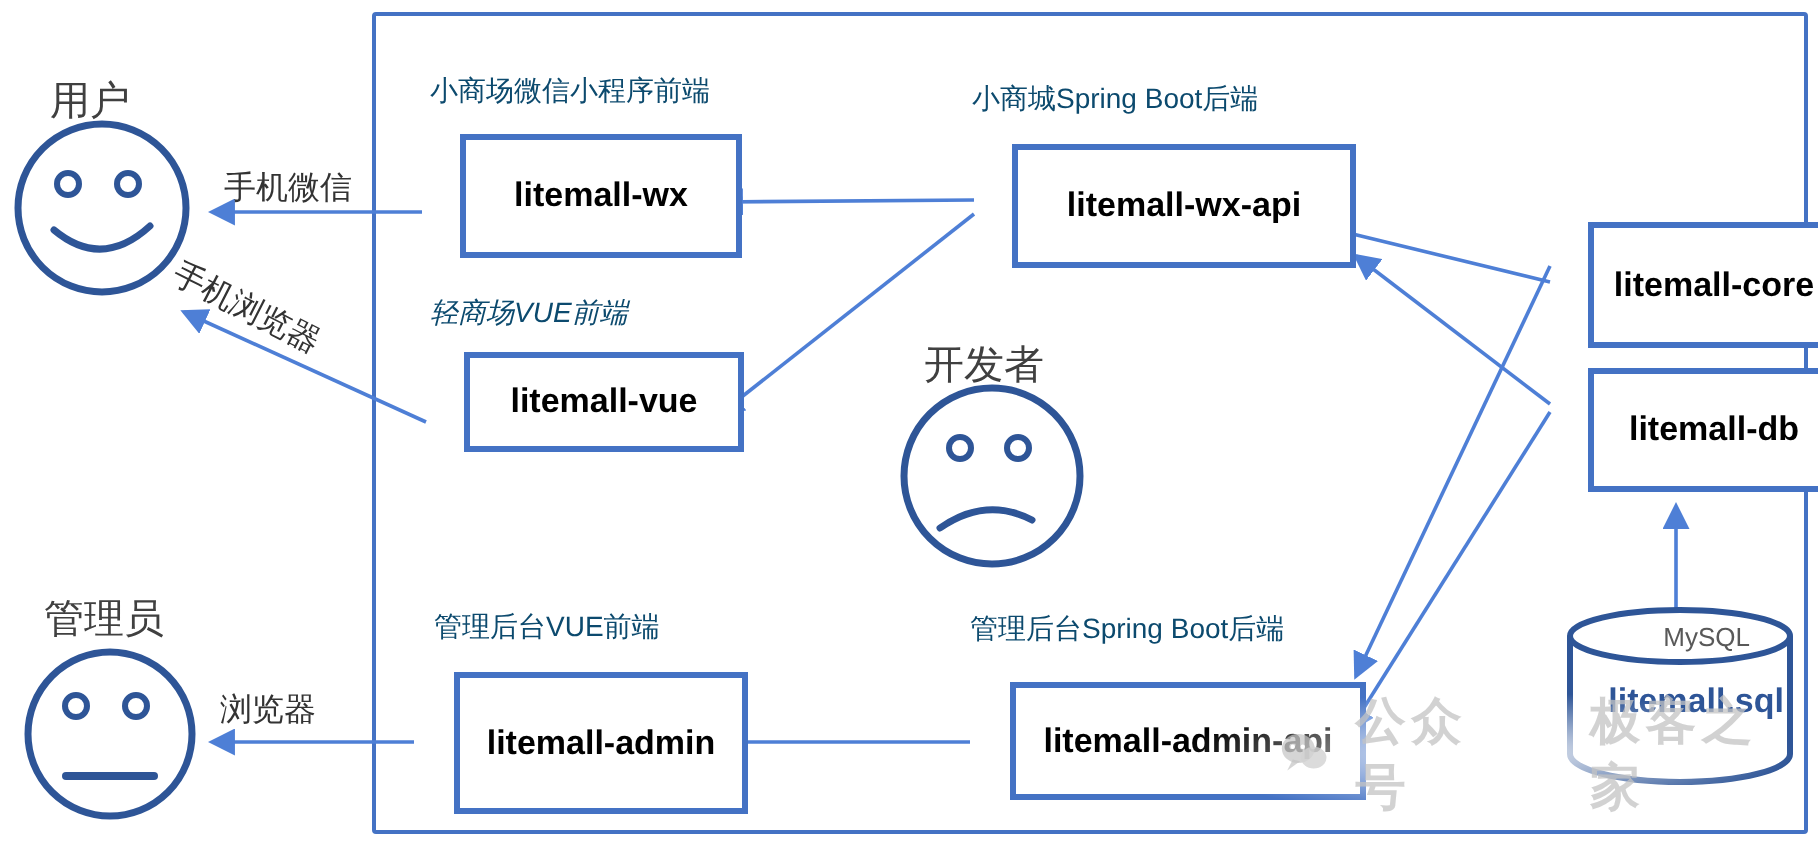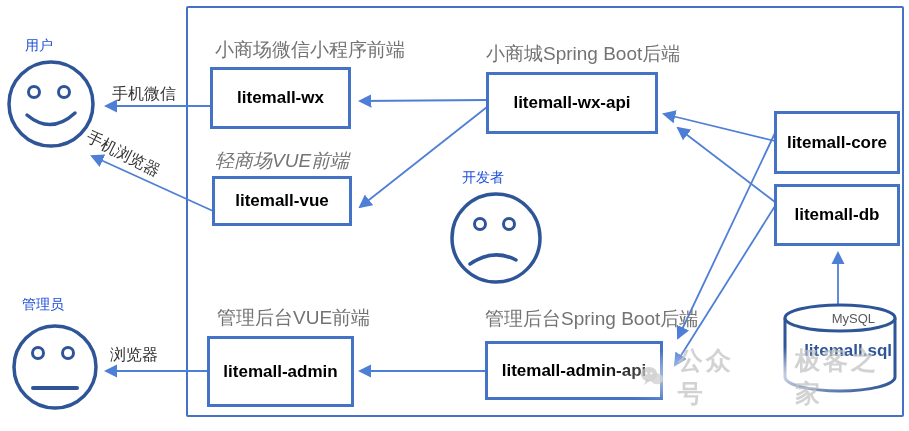--- a/index.html
+++ b/index.html
@@ -4,23 +4,23 @@
 <style>
   html,body{margin:0;padding:0;background:#fff;}
   *{box-sizing:border-box;}
   .canvas{position:relative;width:909px;height:431px;background:#fff;overflow:hidden;
           font-family:"Liberation Sans","DejaVu Sans",sans-serif;}
   .frame{position:absolute;left:186px;top:6px;width:718px;height:411px;
          border:2px solid #4472C4;border-radius:2px;z-index:1;}
   .lines{position:absolute;left:0;top:0;z-index:2;}
   .node{position:absolute;border:3px solid #4472C4;background:#fff;z-index:3;
         display:flex;align-items:center;justify-content:center;
-        font-weight:bold;font-size:17px;color:#000;white-space:nowrap;}
-  .caption{position:absolute;font-size:19px;color:#737373;white-space:nowrap;z-index:3;}
-  .actor-label{position:absolute;font-size:14px;color:#1d4ed8;white-space:nowrap;z-index:3;}
+        font-weight:bold;font-size:17px;color:#000;white-space:nowrap;margin-left:20px;}
+  .caption{position:absolute;font-size:14px;color:#0c4a6e;white-space:nowrap;z-index:3;}
+  .actor-label{position:absolute;font-size:20px;color:#404040;white-space:nowrap;z-index:3;}
   .edge-label{position:absolute;font-size:16px;color:#333;white-space:nowrap;z-index:4;}
   .rot{transform:rotate(27deg);transform-origin:0 0;}
   .dbtext{position:absolute;z-index:4;text-align:right;white-space:nowrap;}
   .mysql-name{left:805px;top:311px;width:70px;font-size:13px;color:#595959;}
   .sql-file{left:788px;top:341px;width:104px;font-size:17px;font-weight:bold;color:#2E5597;}
   .watermark{position:absolute;left:592px;top:346px;width:305px;height:62px;z-index:6;
              display:flex;align-items:center;gap:14px;padding-left:48px;
              background:radial-gradient(closest-side,rgba(255,255,255,0.95),rgba(255,255,255,0));
              color:rgba(195,195,195,0.75);font-size:25px;font-weight:bold;letter-spacing:3px;}
   .wm-gap{width:14px;}

